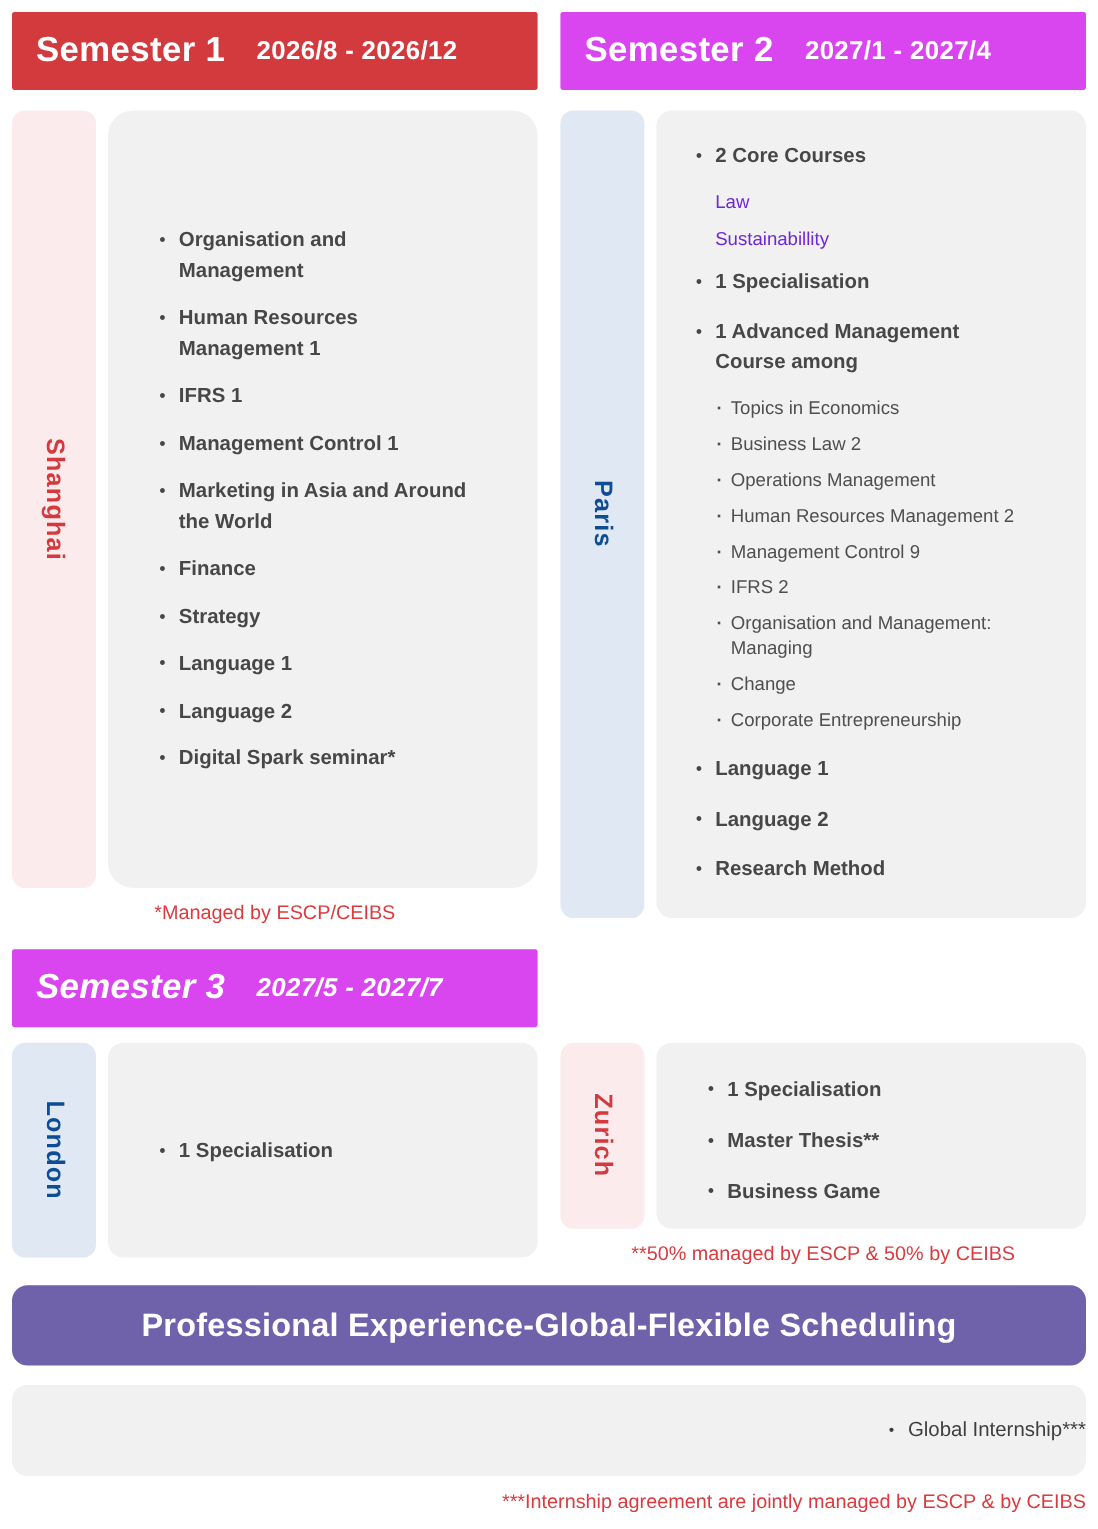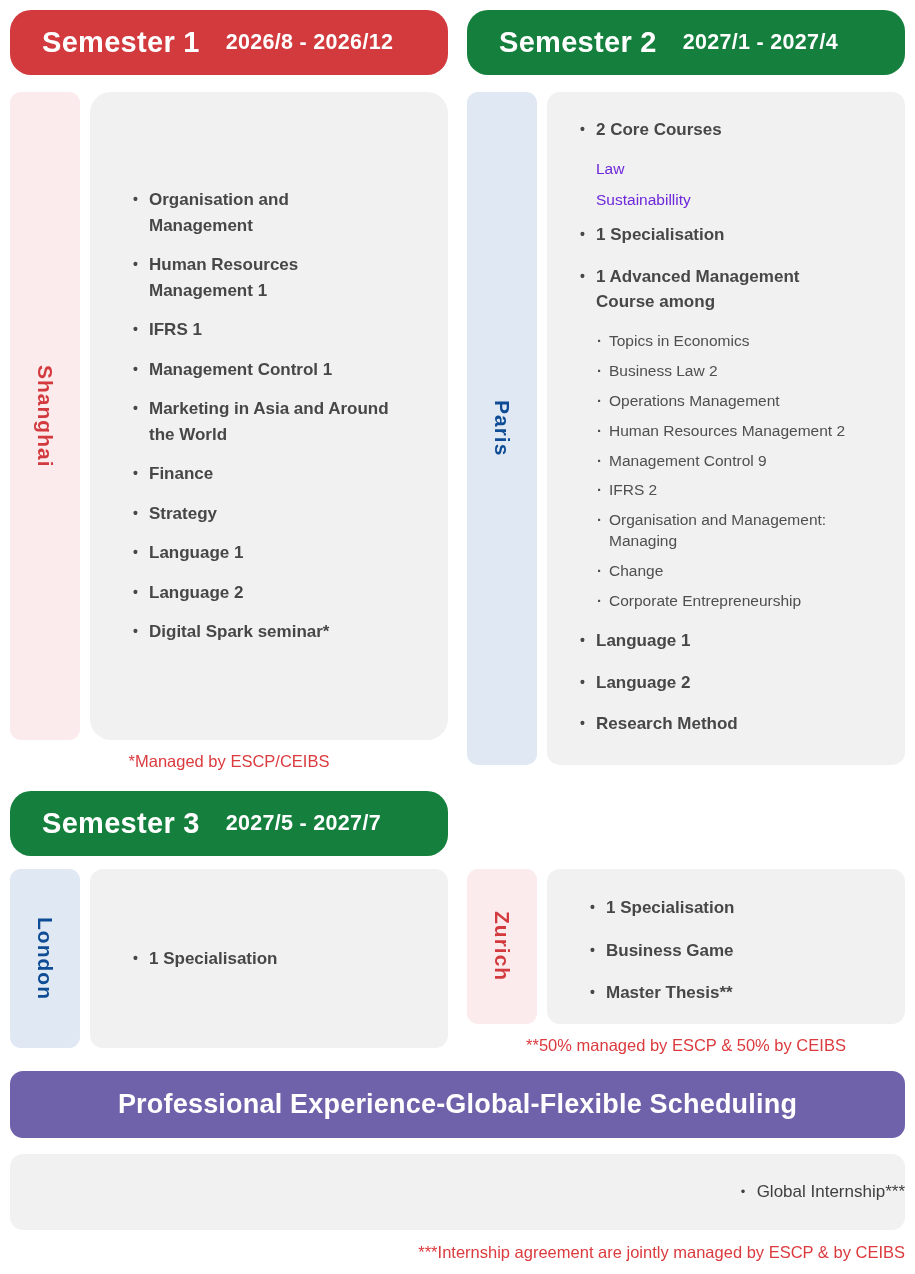--- a/index.html
+++ b/index.html
@@ -3,23 +3,23 @@
 <meta charset="utf-8">
 <style>
   * { margin:0; padding:0; box-sizing:border-box; }
   body { background:#ffffff; font-family:"Liberation Sans", sans-serif; }
   .page { position:relative; width:915px; height:1274px; background:#ffffff; padding:10px; overflow:hidden; }
 
   .cols { display:flex; gap:19px; }
   .col { width:438px; display:flex; flex-direction:column; }
 
   
-  .hdr { height:65px; border-radius:21px; display:flex; align-items:center; gap:26px; padding:0 32px; color:#fff; }
+  .hdr { height:65px; border-radius:2px; display:flex; align-items:center; gap:26px; padding:0 20px; color:#fff; }
   .hdr.red  { background:#d23a3e; }
-  .hdr.blue { background:#15803d; }
+  .hdr.blue { background:#d946ef; }
   .hdr .t { font-size:29px; font-weight:700; letter-spacing:0.3px; }
   .hdr .d { font-size:21.5px; font-weight:600; letter-spacing:0.3px; }
 
   
   .body { display:flex; gap:10px; }
   .sidebar { width:70px; border-radius:11px; display:flex; align-items:center; justify-content:center; flex:none; }
   .sidebar.pink  { background:#fcebec; }
   .sidebar.lblue { background:#dfe8f3; }
   .city { writing-mode:vertical-rl; font-size:21px; font-weight:700; letter-spacing:1px; }
   .city.redtxt  { color:#d23a3e; }
@@ -56,21 +56,21 @@
   .content.s4 .item { margin-bottom:17px; }
 
   .sidebar.h1 { height:648px; }
   .sidebar.h2 { height:673px; }
   .sidebar.h3 { height:179px; }
   .sidebar.h4 { height:155px; }
 
   .footnote { margin-top:12px; text-align:center; color:#db3a3e; font-size:16.5px; font-weight:400; }
 
   .row-gap-a { margin-top:17px; }
-  .row-gap-b { margin-top:20px; }
+  .row-gap-b { margin-top:20px;font-style:italic; }
   .row-gap-c { margin-top:13px; }
 
   
   .banner { margin-top:16px; height:67px; border-radius:13px; background:#6f62ab;
             display:flex; align-items:center; justify-content:center; }
   .banner .bt { color:#fff; font-size:27px; font-weight:700; letter-spacing:0.2px; }
 
   
   .intern-box { margin-top:16px; height:76px; border-radius:13px; background:#f1f1f1;
                 display:flex; align-items:center; justify-content:flex-end; }
@@ -180,22 +180,22 @@
       </div>
     </div>
     <div class="col">
       <div class="body">
         <div class="sidebar pink h4">
           <span class="city redtxt">Zurich</span>
         </div>
         <div class="content s4">
           <ul class="course-list">
               <li class="item bullet"><span class="item-text">1 Specialisation</span></li>
+              <li class="item bullet"><span class="item-text">Master Thesis**</span></li>
               <li class="item bullet"><span class="item-text">Business Game</span></li>
-              <li class="item bullet"><span class="item-text">Master Thesis**</span></li>
             </ul>
         </div>
       </div>
       <div class="footnote">**50% managed by ESCP &amp; 50% by CEIBS</div>
     </div>
   </div>
 
   <div class="banner">
     <span class="bt">Professional Experience-Global-Flexible Scheduling</span>
   </div>

